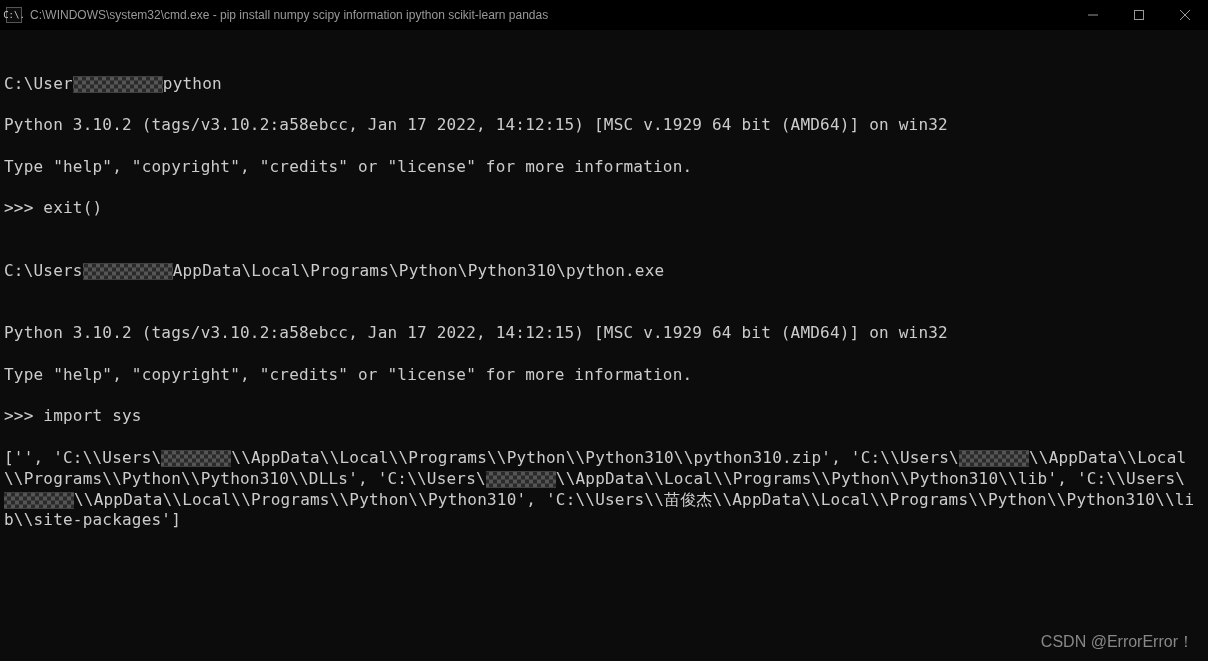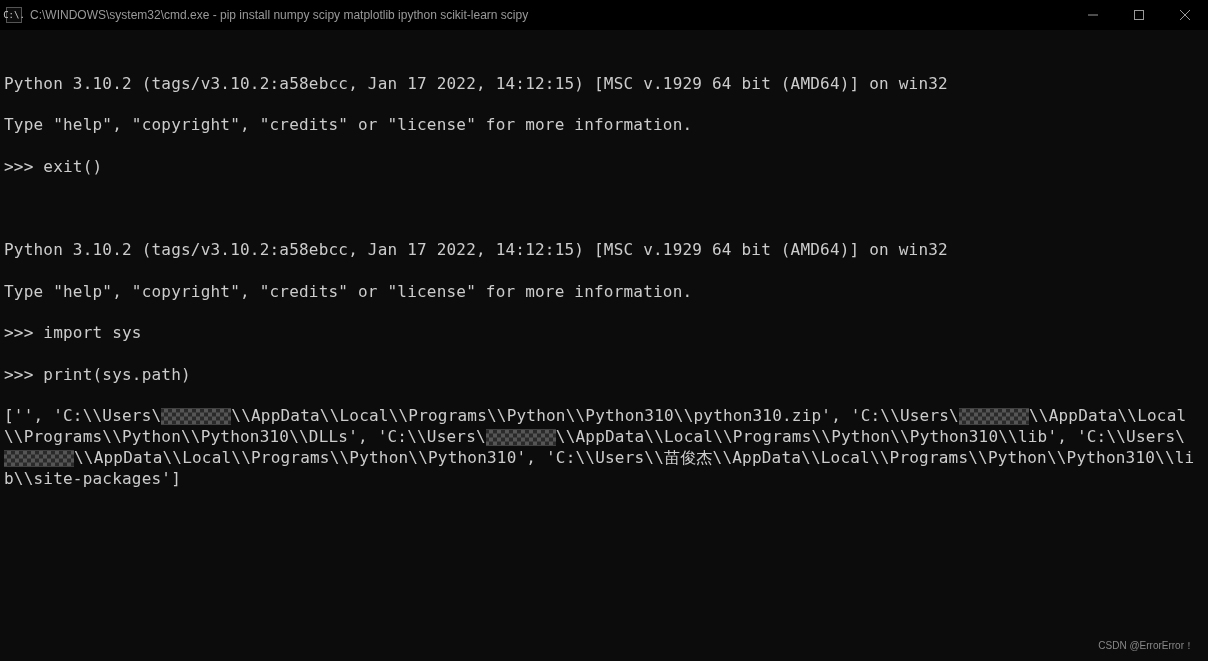--- a/index.html
+++ b/index.html
@@ -75,29 +75,29 @@
       height: 17px;
       background: repeating-conic-gradient(#2a2a2a 0% 25%, #555 0% 50%) 50% / 8px 8px;
       filter: blur(0.5px);
     }
     .watermark {
       position: absolute;
       bottom: 8px;
       right: 14px;
       color: #888888;
       font-family: 'Segoe UI', sans-serif;
-      font-size: 10px;
+      font-size: 16px;
     }
   </style>
 </head>
 <body>
 
 <div class="titlebar">
   <div class="cmd-icon">C:\.</div>
-  <div class="title-text">C:\WINDOWS\system32\cmd.exe - pip  install numpy scipy matplotlib ipython scikit-learn scipy</div>
+  <div class="title-text">C:\WINDOWS\system32\cmd.exe - pip  install numpy scipy information ipython scikit-learn pandas</div>
   <div class="win-controls">
     <div class="win-btn">
       <svg width="10" height="10" viewBox="0 0 10 10">
           <line x1="0" y1="5" x2="10" y2="5" stroke="#999" stroke-width="1"></line>
         </svg>
     </div>
     <div class="win-btn">
       <svg width="10" height="10" viewBox="0 0 10 10">
           <rect x="0.5" y="0.5" width="9" height="9" fill="none" stroke="#999" stroke-width="1"></rect>
         </svg>
@@ -106,29 +106,30 @@
       <svg width="10" height="10" viewBox="0 0 10 10">
           <line x1="0" y1="0" x2="10" y2="10" stroke="#999" stroke-width="1"></line>
           <line x1="10" y1="0" x2="0" y2="10" stroke="#999" stroke-width="1"></line>
         </svg>
     </div>
   </div>
 </div>
 
 <div class="terminal">
 <div class="line"></div>
+<div class="line"><span>C:\User</span><span class="redacted" style="width:90px"></span><span>python</span></div>
 <div class="line">Python 3.10.2 (tags/v3.10.2:a58ebcc, Jan 17 2022, 14:12:15) [MSC v.1929 64 bit (AMD64)] on win32</div>
 <div class="line">Type "help", "copyright", "credits" or "license" for more information.</div>
 <div class="line">&gt;&gt;&gt; exit()</div>
 <div class="line"></div>
+<div class="line"><span>C:\Users</span><span class="redacted" style="width:90px"></span><span>AppData\Local\Programs\Python\Python310\python.exe</span></div>
 <div class="line"></div>
 <div class="line">Python 3.10.2 (tags/v3.10.2:a58ebcc, Jan 17 2022, 14:12:15) [MSC v.1929 64 bit (AMD64)] on win32</div>
 <div class="line">Type "help", "copyright", "credits" or "license" for more information.</div>
 <div class="line">&gt;&gt;&gt; import sys</div>
-<div class="line">&gt;&gt;&gt; print(sys.path)</div>
 <div class="line"><span>['', 'C:\\Users\</span><span class="redacted" style="width:70px"></span><span>\\AppData\\Local\\Programs\\Python\\Python310\\python310.zip', 'C:\\Users\</span><span class="redacted" style="width:70px"></span><span>\\AppData\\Local\\Programs\\Python\\Python310\\DLLs', 'C:\\Users\</span><span class="redacted" style="width:70px"></span><span>\\AppData\\Local\\Programs\\Python\\Python310\\lib', 'C:\\Users\</span><span class="redacted" style="width:70px"></span><span>\\AppData\\Local\\Programs\\Python\\Python310', 'C:\\Users\\苗俊杰\\AppData\\Local\\Programs\\Python\\Python310\\lib\\site-packages']</span></div>
 
 <div class="line"></div>
 
 <div class="line"></div>
 
 
 
 
 </div>

